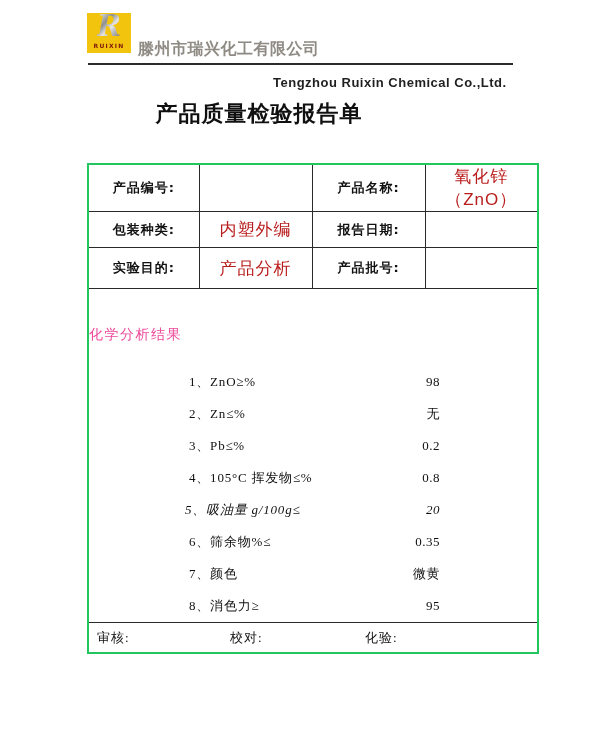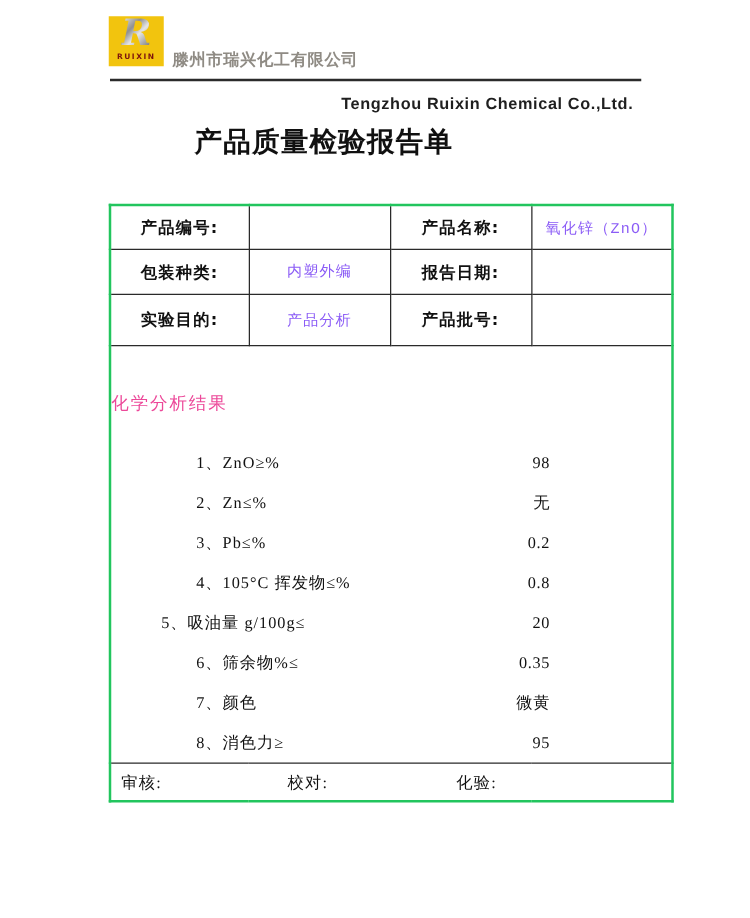--- a/index.html
+++ b/index.html
@@ -18,21 +18,21 @@
     font-size:29px; line-height:29px; margin-top:-1px;
     background:linear-gradient(135deg,#f8f8f8 0%,#8f8f8f 35%,#e6e6e6 55%,#5f5f5f 100%);
     -webkit-background-clip:text; background-clip:text; color:transparent;
   }
   .logo-band {
     font-size:6px; font-weight:bold; letter-spacing:1.2px; line-height:9px;
     color:#7E150D; font-family:"DejaVu Sans", sans-serif;
   }
   .company-cn {
     position:absolute; left:138px; top:39px;
-    font-family:"Liberation Serif", serif; font-size:13px; font-weight:bold;
+    font-family:"Liberation Serif", serif; font-size:16px; font-weight:bold;
     letter-spacing:0.5px; color:#8F8B84; white-space:nowrap;
   }
   .company-en {
     position:absolute; left:273px; top:39px;
     font-size:13px; font-weight:bold; letter-spacing:0.5px; color:#1f1f1f; white-space:nowrap;margin-top:36px;
   }
   .header-rule {
     position:absolute; left:88px; top:63px; width:425px; height:2px; background:#2b2b2b;
   }
 
@@ -54,38 +54,38 @@
   }
   tr.r-a td { height:34px; }
   tr.r-b td { height:35px; }
   tr.r-c td { height:35px; }
   tr.r-d td { height:40px; }
   td.lbl {
     font-family:"DejaVu Sans", sans-serif; font-weight:bold; font-size:13px;
     letter-spacing:1px; color:#111111;
   }
   td.val {
-    font-family:Liberation Mono, monospace; font-size:12px;
-    letter-spacing:1px; color:#8b5cf6;
+    font-family:Liberation Sans, sans-serif; font-size:17px;
+    letter-spacing:1px; color:#b91c1c;
   }
 
   
   td.analysis-cell { height:322px; vertical-align:top; }
   .analysis-heading {
     margin-top:37px; text-align:left;
     font-family:"Liberation Serif","DejaVu Serif", serif; font-size:14px;
     letter-spacing:1.5px; color:#ec4899;
   }
   .items { margin-top:22px; }
   .item {
     height:32px; display:flex; align-items:center; justify-content:space-between;
-    padding-left:68px; padding-right:97px;
+    padding-left:100px; padding-right:97px;
     font-family:"Liberation Serif","DejaVu Serif", serif; font-size:13px; color:#111111;
   }
-  .item.indent { padding-left:40px; }
+  .item.indent { padding-left:96px;font-style:italic; }
   .item-label { letter-spacing:0.8px; white-space:nowrap; }
   .item-value { letter-spacing:0.5px; white-space:nowrap; }
 
   
   td.remarks-cell { height:43px; vertical-align:top; text-align:left; }
   .remarks-label {
     display:inline-block; margin:9px 0 0 8px;
     font-family:"Liberation Serif","DejaVu Serif", serif; font-size:13px;
     letter-spacing:1px; color:#111111;
   }

